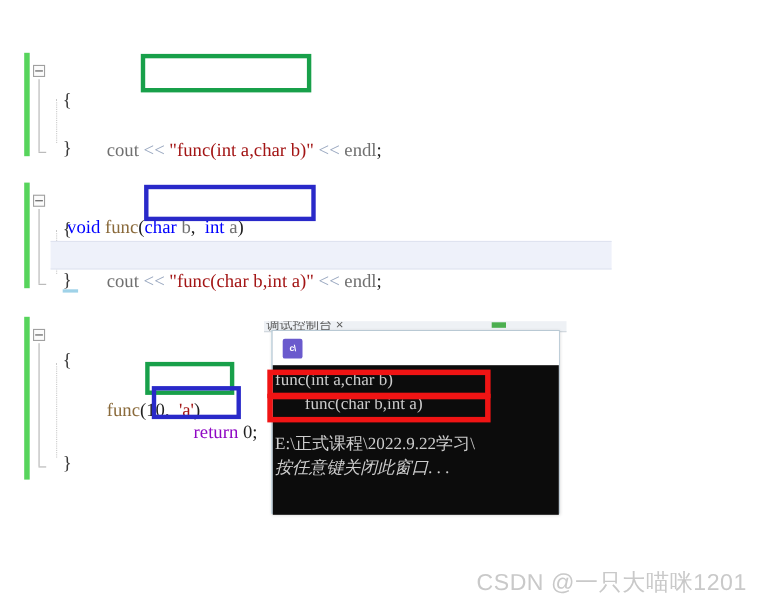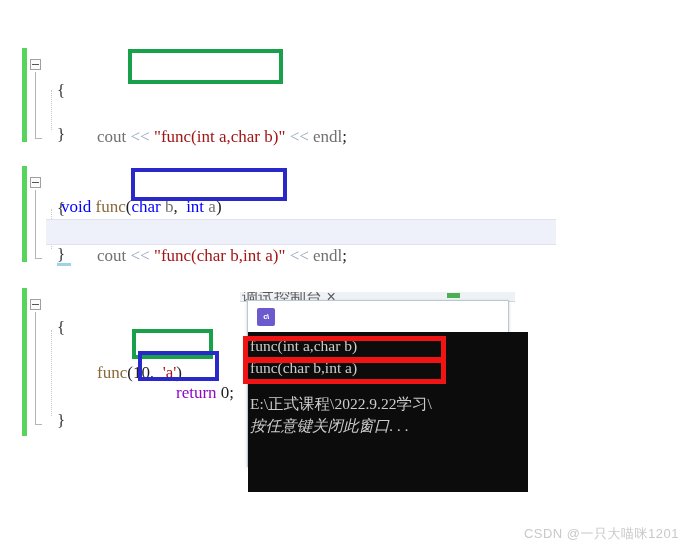--- a/index.html
+++ b/index.html
@@ -148,24 +148,23 @@
   #console-title {
     font-family: "Liberation Sans", sans-serif;
     font-size: 14.5px;
     color: #1b1b1b;
     white-space: nowrap;
     flex: 0 0 auto;
   }
   #console-body {
     position: absolute;
     left: 0; top: 31px;
-    width: 100%; height: 160px;
+    width: 100%; height: 136px;
     background: #0c0c0c;
     overflow: hidden;
-    padding-left: 20px;
   }
   .console-line {
     position: absolute;
     left: 2px;
     white-space: pre;
     color: #cccccc;
     font-family: "Liberation Serif", serif;
     font-size: 15.5px;
     line-height: 22px;
   }
@@ -176,21 +175,21 @@
     left: 240px; top: 292px;
     width: 275px; height: 9px;
     background: #eef1f5;
     border-bottom: 1px solid #cfd6dd;
     overflow: hidden;
   }
   #vs-strip-text {
     position: absolute;
     left: 2px; top: -5px;
     font-family: "Liberation Sans", sans-serif;
-    font-size: 16px;
+    font-size: 12px;
     color: #5a5a5a;
     white-space: nowrap;
   }
   #vs-strip-green {
     position: absolute;
     left: 207px; top: 1px;
     width: 13px; height: 5px;
     background: #4caf50;
   }
   
@@ -199,21 +198,21 @@
     left: 247px; top: 300px;
     width: 2px; height: 167px;
     background: #5ba9c9;
   }
 
   
   #watermark {
     position: absolute;
     right: 16px; bottom: 10px;
     font-family: "Liberation Sans", sans-serif;
-    font-size: 13px;
+    font-size: 21px;
     color: #c9c9c9;
     letter-spacing: 0.5px;
     white-space: nowrap;
   }
 </style>
 </head>
 <body>
 
 <div id="editor">
 
@@ -283,21 +282,21 @@
   <div id="vs-strip-green"></div>
 </div>
 
 <div id="console-accent"></div>
 <div id="console-window">
   <div id="console-titlebar">
     <div id="console-appicon">c\</div>
   </div>
   <div id="console-body">
     <div class="console-line" style="top:3px;">func(int a,char b)</div>
-    <div class="console-line" style="top:25px;">func(char b,int a)</div>
+    <div class="console-line" style="top:25px;margin-left:27px;">func(char b,int a)</div>
     <div class="console-line" style="top:61px;">E:\正式课程\2022.9.22学习\</div>
     <div class="console-line" style="top:83px;font-style:italic;">按任意键关闭此窗口. . .</div>
   </div>
 </div>
 
 <div class="annot annot-red" style="left:243px; top:336px; width:203px; height:26px;"></div>
 <div class="annot annot-red" style="left:243px; top:358px; width:203px; height:26px;"></div>
 
 <div id="watermark">CSDN @一只大喵咪1201</div>
 

